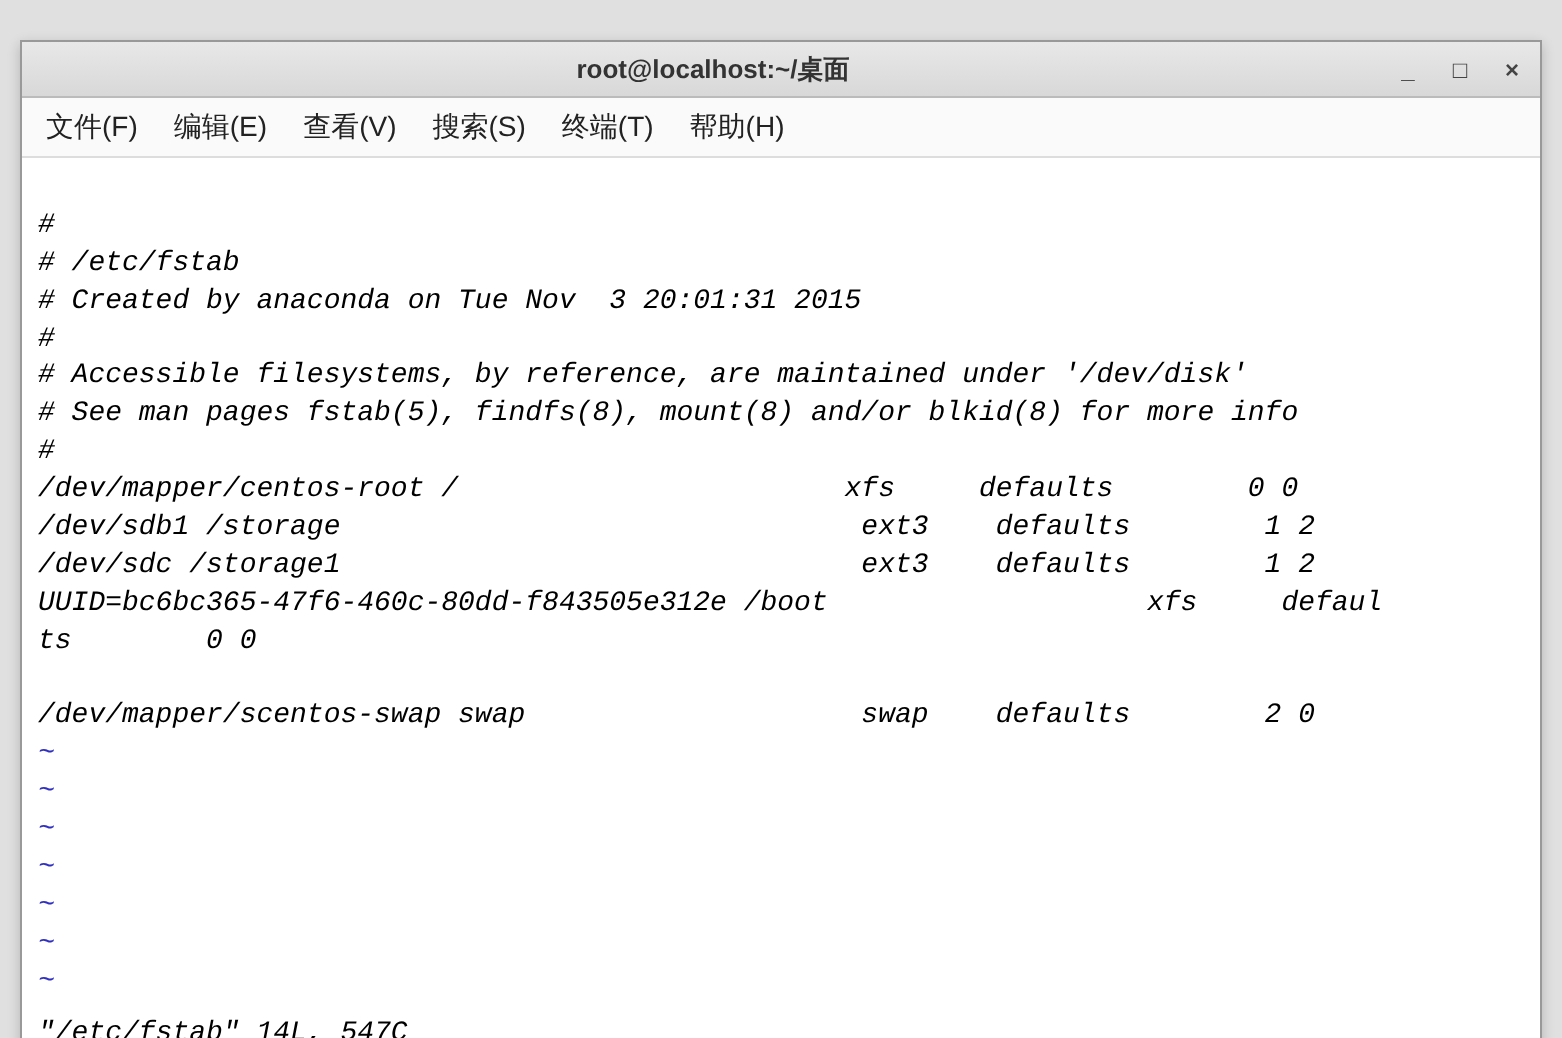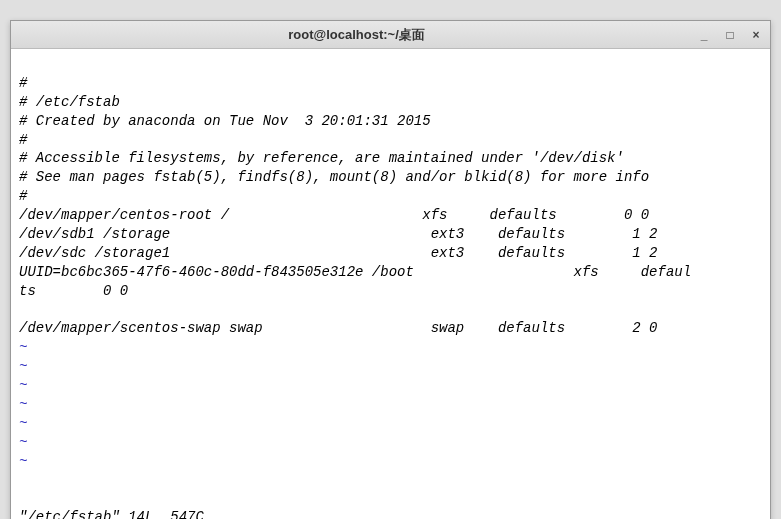--- a/index.html
+++ b/index.html
@@ -94,20 +94,28 @@
 
 <div class="window">
   <div class="titlebar">
     <span class="title">root@localhost:~/桌面</span>
     <div class="winctl">
       <span class="winbtn">_</span>
       <span class="winbtn">□</span>
       <span class="winbtn">×</span>
     </div>
   </div>
+  <div class="menubar">
+    <span class="menuitem">文件(F)</span>
+    <span class="menuitem">编辑(E)</span>
+    <span class="menuitem">查看(V)</span>
+    <span class="menuitem">搜索(S)</span>
+    <span class="menuitem">终端(T)</span>
+    <span class="menuitem">帮助(H)</span>
+  </div>
   <div class="terminal">
 <span>#</span>
 <span># /etc/fstab</span>
 <span># Created by anaconda on Tue Nov  3 20:01:31 2015</span>
 <span>#</span>
 <span># Accessible filesystems, by reference, are maintained under '/dev/disk'</span>
 <span># See man pages fstab(5), findfs(8), mount(8) and/or blkid(8) for more info</span>
 <span>#</span>
 <span>/dev/mapper/centos-root /                       xfs     defaults        0 0</span>
 <span>/dev/sdb1 /storage                               ext3    defaults        1 2</span>

